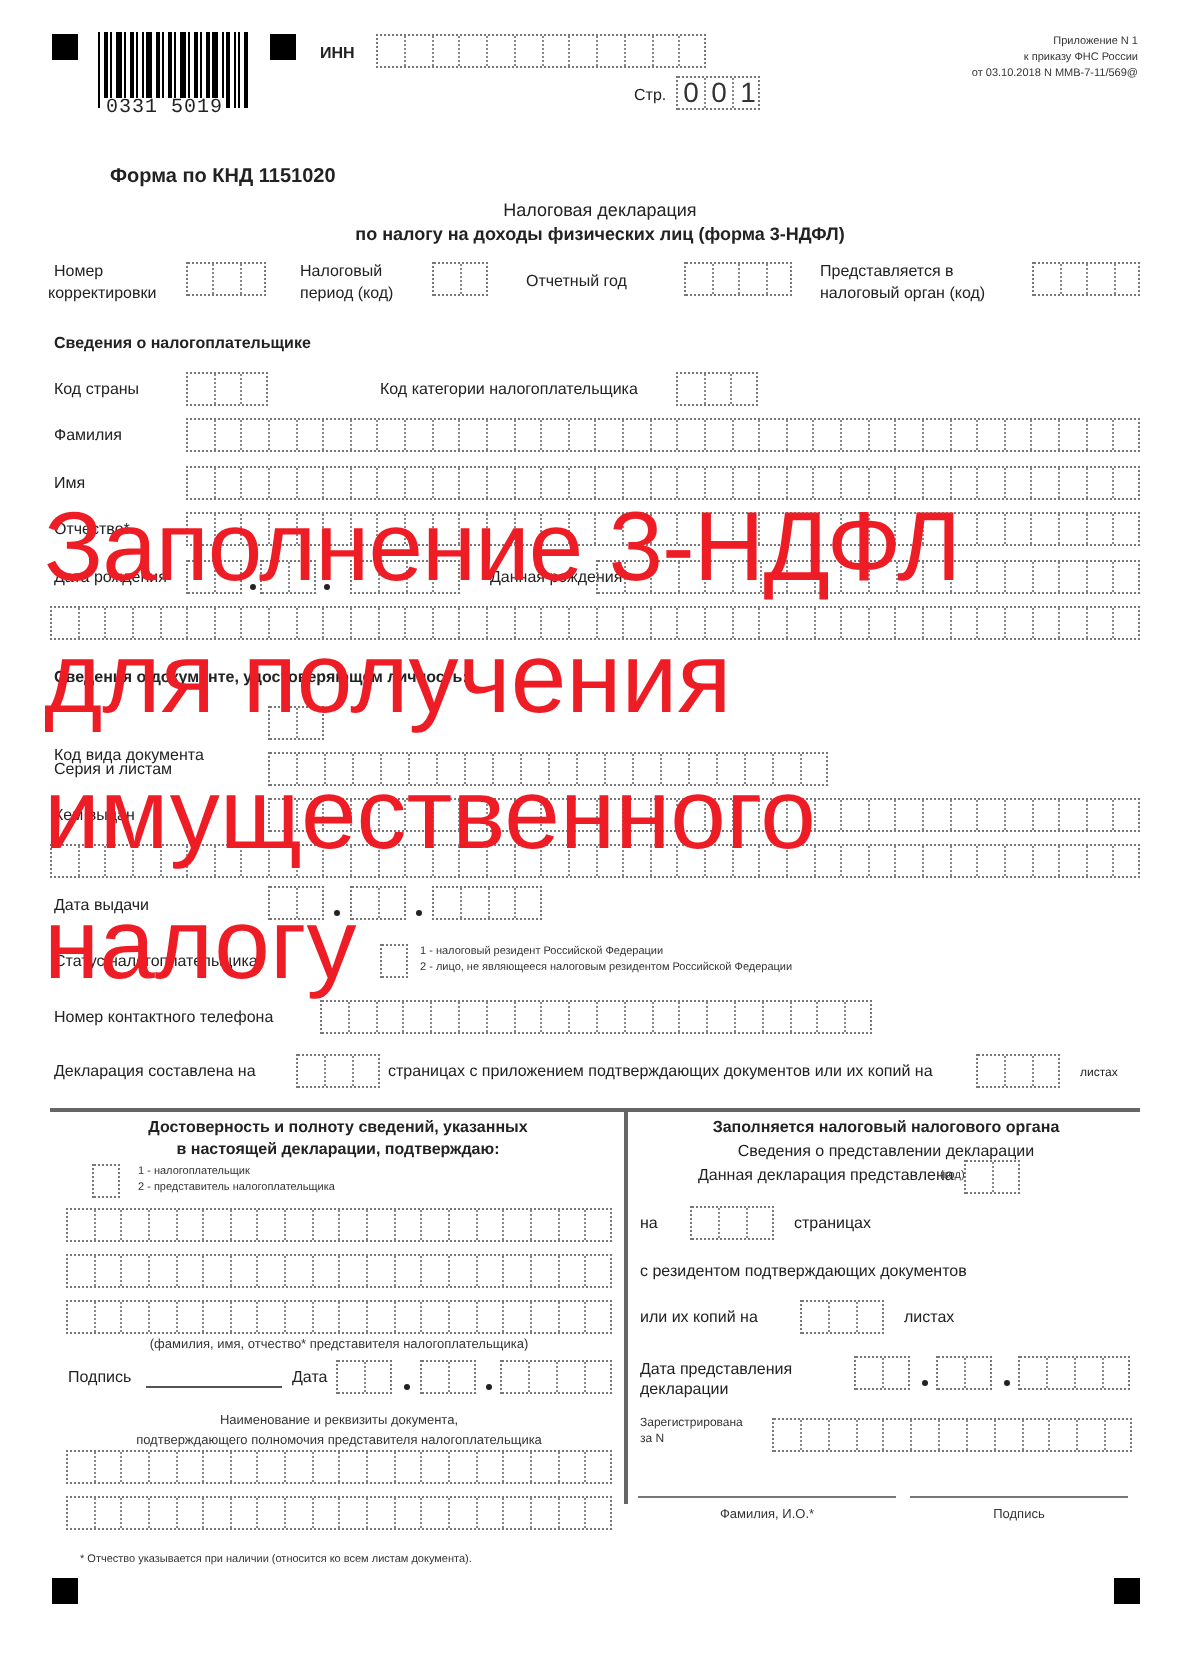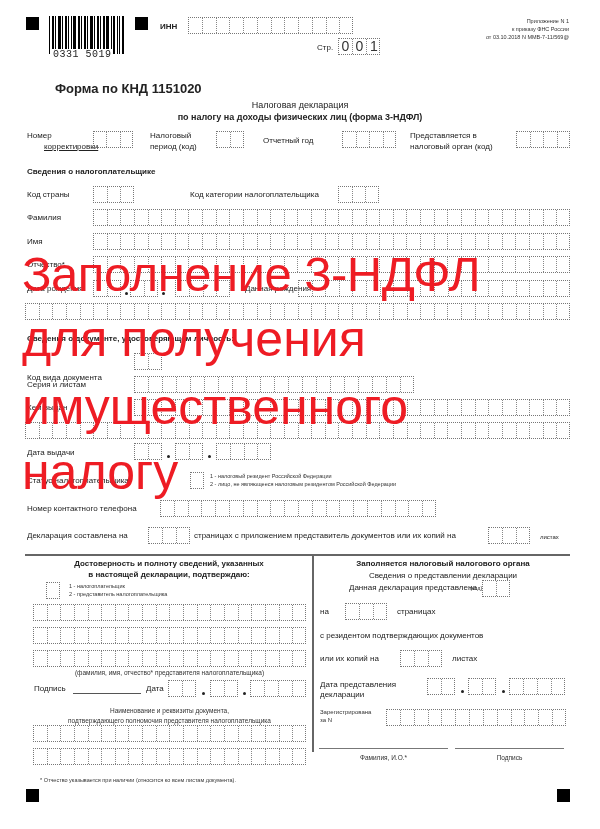--- a/index.html
+++ b/index.html
@@ -75,27 +75,27 @@
 <div class="cells" style="left:338px;top:38px;width:42px;">
   <span style="width:14px">0</span>
     <span style="width:14px">0</span>
     <span style="width:14px">1</span>
 </div>
 
 <div class="tiny" style="right:31px;top:18px;">Приложение N 1</div>
 <div class="tiny" style="right:31px;top:26px;">к приказу ФНС России</div>
 <div class="tiny" style="right:31px;top:34px;">от 03.10.2018 N ММВ-7-11/569@</div>
 
-<div class="lbl b" style="left:55px;top:84px;font-size:13px;">Форма по КНД 1151020</div>
+<div class="lbl b" style="left:55px;top:84px;font-size:10px;">Форма по КНД 1151020</div>
 
 <div class="title" style="top:99px;font-weight:normal;font-size:9px;">Налоговая декларация</div>
 <div class="title" style="top:111px;font-size:9px;">по налогу на доходы физических лиц (форма 3-НДФЛ)</div>
 
 <div class="lbl" style="left:27px;top:131px;">Номер</div>
-<div class="lbl" style="left:44px;top:142px;text-decoration:underline;">корректировки</div>
+<div class="lbl" style="left:24px;top:142px;">корректировки</div>
 <div class="cells" style="left:93px;top:131px;width:40px;">
   <span style="width:13.3px"></span>
     <span style="width:13.3px"></span>
     <span style="width:13.3px"></span>
 </div>
 <div class="lbl" style="left:150px;top:131px;">Налоговый</div>
 <div class="lbl" style="left:150px;top:142px;">период (код)</div>
 <div class="cells" style="left:216px;top:131px;width:28px;">
   <span style="width:14px"></span>
     <span style="width:14px"></span>
@@ -489,21 +489,21 @@
     <span style="width:13.8px"></span>
     <span style="width:13.8px"></span>
 </div>
 
 <div class="lbl" style="left:27px;top:531px;">Декларация составлена на</div>
 <div class="cells" style="left:148px;top:527px;width:42px;">
     <span style="width:14px"></span>
     <span style="width:14px"></span>
     <span style="width:14px"></span>
   </div>
-<div class="lbl" style="left:194px;top:531px;">страницах с приложением представитель документов или их копий на</div>
+<div class="lbl" style="left:194px;top:531px;">страницах с приложением подтверждающих документов или их копий на</div>
 <div class="cells" style="left:488px;top:527px;width:42px;">
     <span style="width:14px"></span>
     <span style="width:14px"></span>
     <span style="width:14px"></span>
   </div>
 <div class="lbl" style="left:540px;top:532px;font-size:6px;">листах</div>
 
 <div class="hr" style="left:25px;top:554px;width:545px;height:2px;"></div>
 <div class="hr" style="left:312px;top:554px;width:2px;height:198px;"></div>
 

